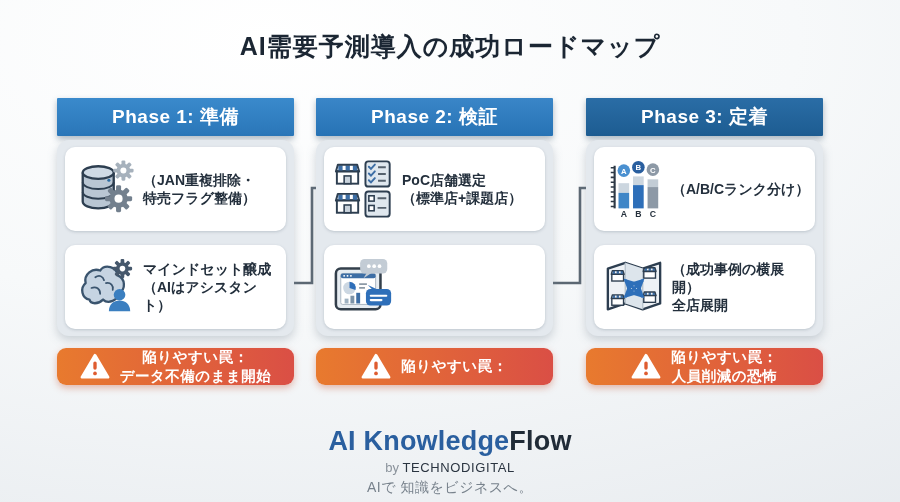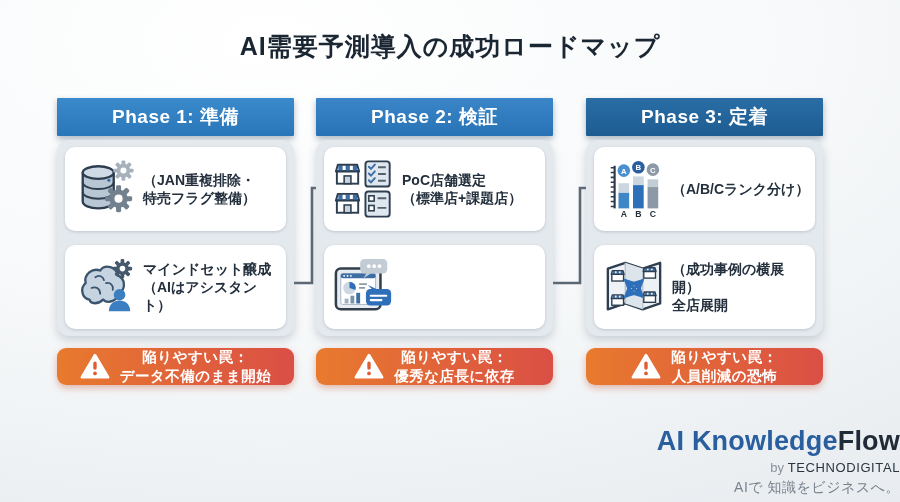--- a/index.html
+++ b/index.html
@@ -38,21 +38,21 @@
   .warning{
     margin-top:12px; height:37px; border-radius:9px;
     background:linear-gradient(90deg,#e87a2e,#da4f45);
     box-shadow:0 3px 7px rgba(200,90,60,.4);
     display:flex; align-items:center; justify-content:center; gap:10px; color:#fff;
     position:relative; z-index:2;
   }
   .warning-text{ font-size:14.5px; font-weight:bold; line-height:1.3; text-align:center; letter-spacing:.5px; }
   .warning-text span{ display:block; }
   .arrow{ position:absolute; z-index:1; }
-  .footer-line{ position:absolute; left:0; width:100%; text-align:right; }
+  .footer-line{ position:absolute; left:0; width:100%; text-align:center; }
   .brand{ top:426px; font-size:27px; font-weight:bold; letter-spacing:.2px; }
   .brand .b1{ color:#2a5f9f; } .brand .b2{ color:#202b37; }
   .byline{ top:460px; font-size:13px; color:#8a929b; }
   .byline .company{ color:#2a3440; font-weight:normal; letter-spacing:.6px; }
   .tagline{ top:479px; font-size:14px; color:#78828c; letter-spacing:.5px; }
 </style>
 </head>
 <body>
 
 <div class="page">
@@ -212,21 +212,20 @@
 
     </div>
     <div class="warning">
       <svg width="30" height="27" viewBox="0 0 32 29">
         <path d="M16,2.5 L30,26 H2 Z" fill="#fff" stroke="#fff" stroke-width="3" stroke-linejoin="round"></path>
         <rect x="14.2" y="9" width="3.6" height="9" rx="1.8" fill="#df5c30"></rect>
         <circle cx="16" cy="22" r="2" fill="#df5c30"></circle>
       </svg>
       <div class="warning-text">
         <span>陥りやすい罠：</span>
-        <span>優秀な店長に依存</span>
       </div>
     </div>
   </div>
 
   <div class="col col3">
     <div class="phase-header hdr3">Phase 3: 定着</div>
     <div class="panel">
 
       <div class="card">
         <div class="card-icon">

